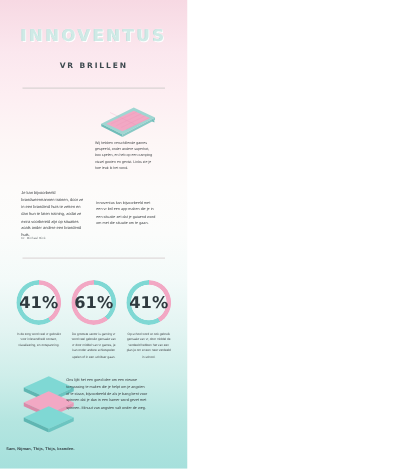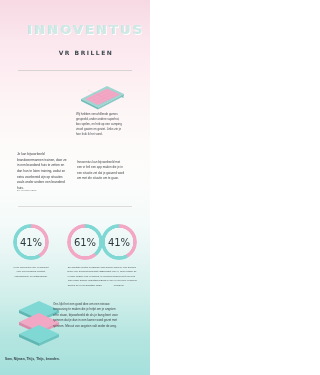--- a/index.html
+++ b/index.html
@@ -20,21 +20,21 @@
       #fdfbfa 40%,
       #fbfcfb 50%,
       #f3faf9 60%,
       #e3f4f2 70%,
       #cfeeea 80%,
       #b4e5e0 90%,
       #a5e0dc 100%);
   }
 
   
-  .hdr { position:absolute; top:22px; left:11px; width:150px; text-align:center; }
+  .hdr { position:absolute; top:22px; left:0; width:150px; text-align:center; }
   .title {
     font-size:13px;
     letter-spacing:2.1px;
     font-weight:700;
     color:#cfeae6;
     text-shadow:
       0.6px 0.6px 0 #ffffff,
       -0.5px -0.5px 0 #b7ded9,
       0 0 1px #ffffff;
     font-family:"DejaVu Sans", sans-serif;
@@ -94,35 +94,35 @@
     position:absolute; left:17px; top:189px;
     font-size:2.4px; color:#6d7275; letter-spacing:0.15px;
   }
 
   
   .stats { position:absolute; top:224px; left:0; width:150px; }
   .stat {
     position:absolute; width:36px;
   }
   .stat.s1 { left:13px; }
-  .stat.s2 { left:67px; }
+  .stat.s2 { left:57px; }
   .stat.s3 { left:101px; }
   .ring-wrap { position:relative; width:36px; height:36px; }
   .ring {
     width:36px; height:36px; border-radius:50%;
     -webkit-mask:radial-gradient(circle, transparent 14px, #000 14.5px);
             mask:radial-gradient(circle, transparent 14px, #000 14.5px);
   }
   .ring.a { background:conic-gradient(from 0deg,#f2a8c4 0deg 148deg,#7fd8d4 148deg 360deg); }
   .ring.b { background:conic-gradient(from 0deg,#7fd8d4 0deg 140deg,#f2a8c4 140deg 360deg); }
   .ring.c { background:conic-gradient(from 0deg,#f2a8c4 0deg 150deg,#7fd8d4 150deg 360deg); }
   .ring-label {
     position:absolute; inset:0;
     display:flex; align-items:center; justify-content:center;
-    font-size:10px; font-weight:400; color:#2f3a3f;
+    font-size:13px; font-weight:700; color:#2f3a3f;
     font-family:"DejaVu Sans", sans-serif;
   }
   .stat-cap {
     margin-top:6px;
     font-size:2.5px; line-height:1.75;
     color:#4a4e51; text-align:center;
   }
 
   
   .diamonds { position:absolute; left:16px; top:300px; width:46px; height:46px; }

